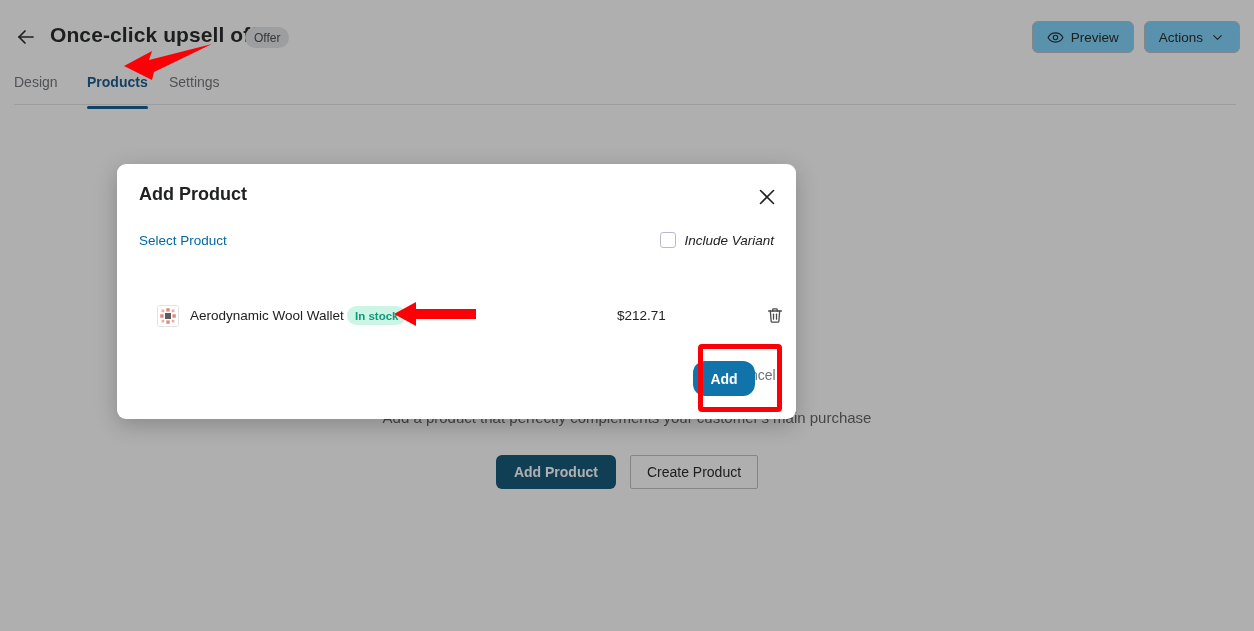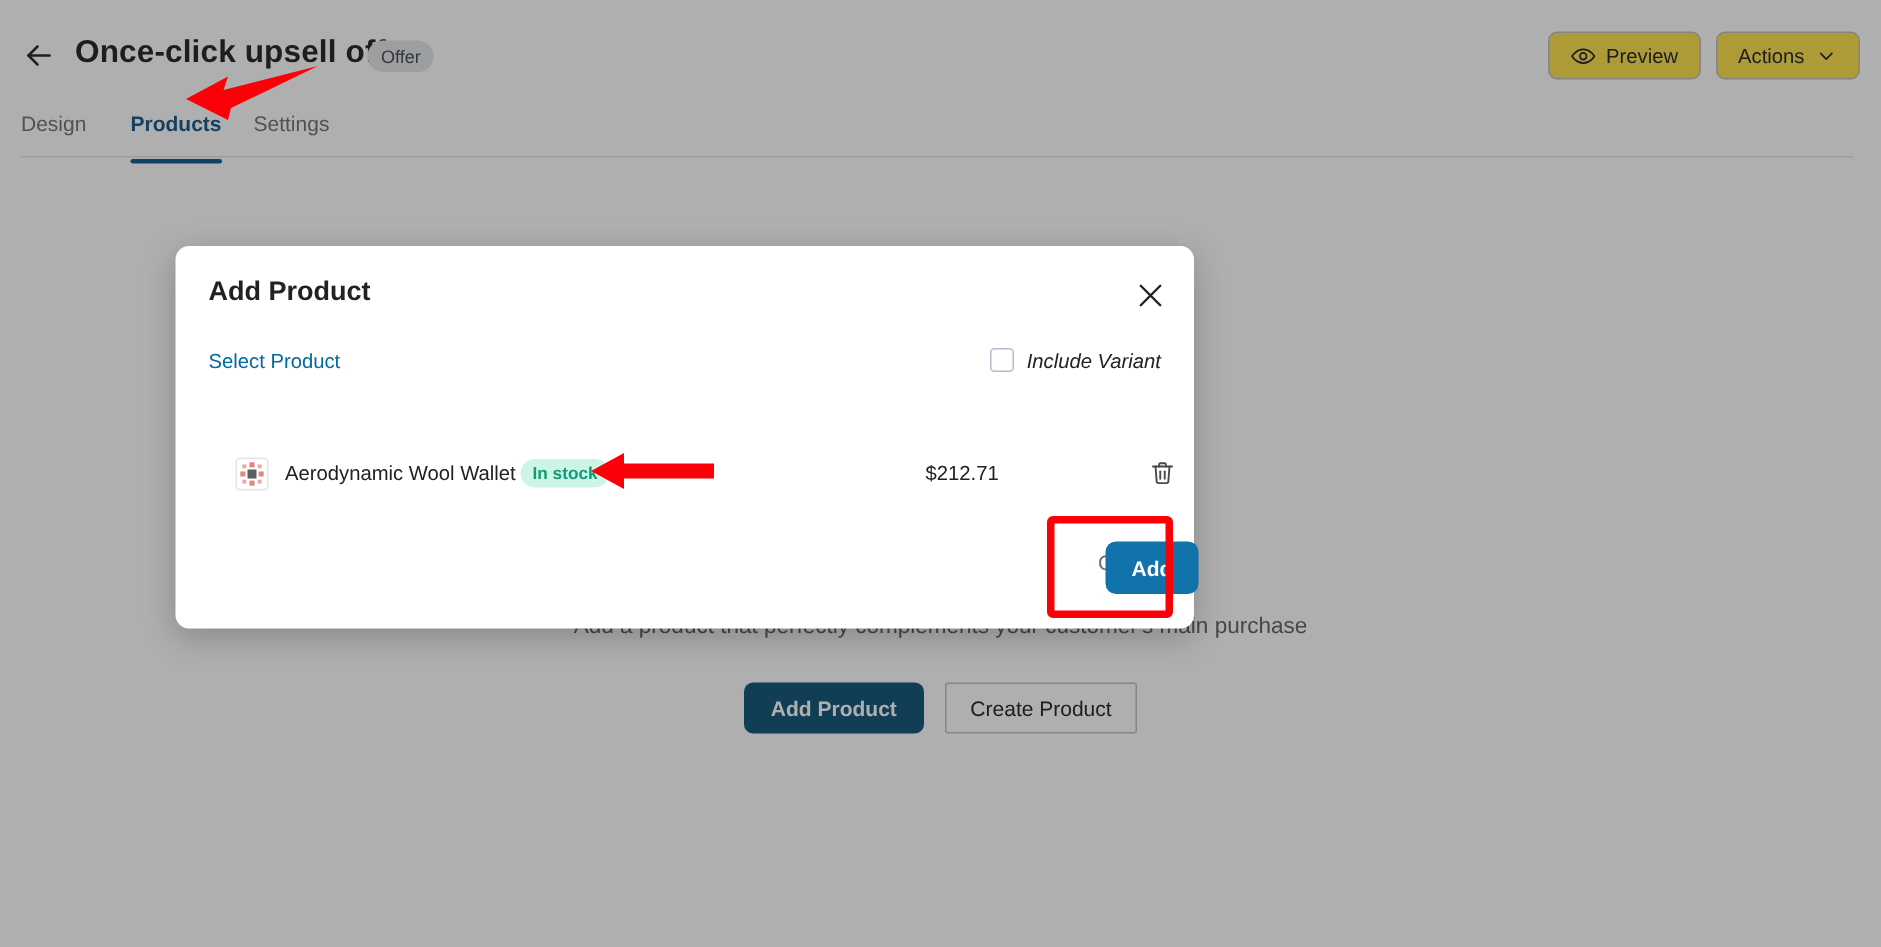--- a/index.html
+++ b/index.html
@@ -72,21 +72,21 @@
   }
 
   .btn-outline {
     height: 32px;
     padding: 0 14px;
     display: inline-flex;
     align-items: center;
     gap: 7px;
     border: 1px solid #bcbfc4;
     border-radius: 6px;
-    background: #fde047;
+    background: #7dd3fc;
     color: #202223;
     font-size: 13.5px;
     font-weight: 500;
     cursor: pointer;
     white-space: nowrap;
   }
   .btn-outline svg { display: block; }
 
   
   .tabs {
@@ -333,24 +333,24 @@
     border: none;
     background: transparent;
     font-family: "Liberation Sans", sans-serif;
     font-size: 14px;
     color: #6d7175;
     cursor: pointer;
     padding: 0;
   }
   .btn-add {
     position: absolute;
-    left: 620px; top: 197px;
+    left: 576px; top: 197px;
     width: 62px; height: 35px;
     border: none;
-    border-radius: 7px;
+    border-radius: 12px;
     background: #1074ab;
     color: #ffffff;
     font-family: "Liberation Sans", sans-serif;
     font-size: 14px;
     font-weight: 700;
     cursor: pointer;
   }
 
   
   .annot-box {

